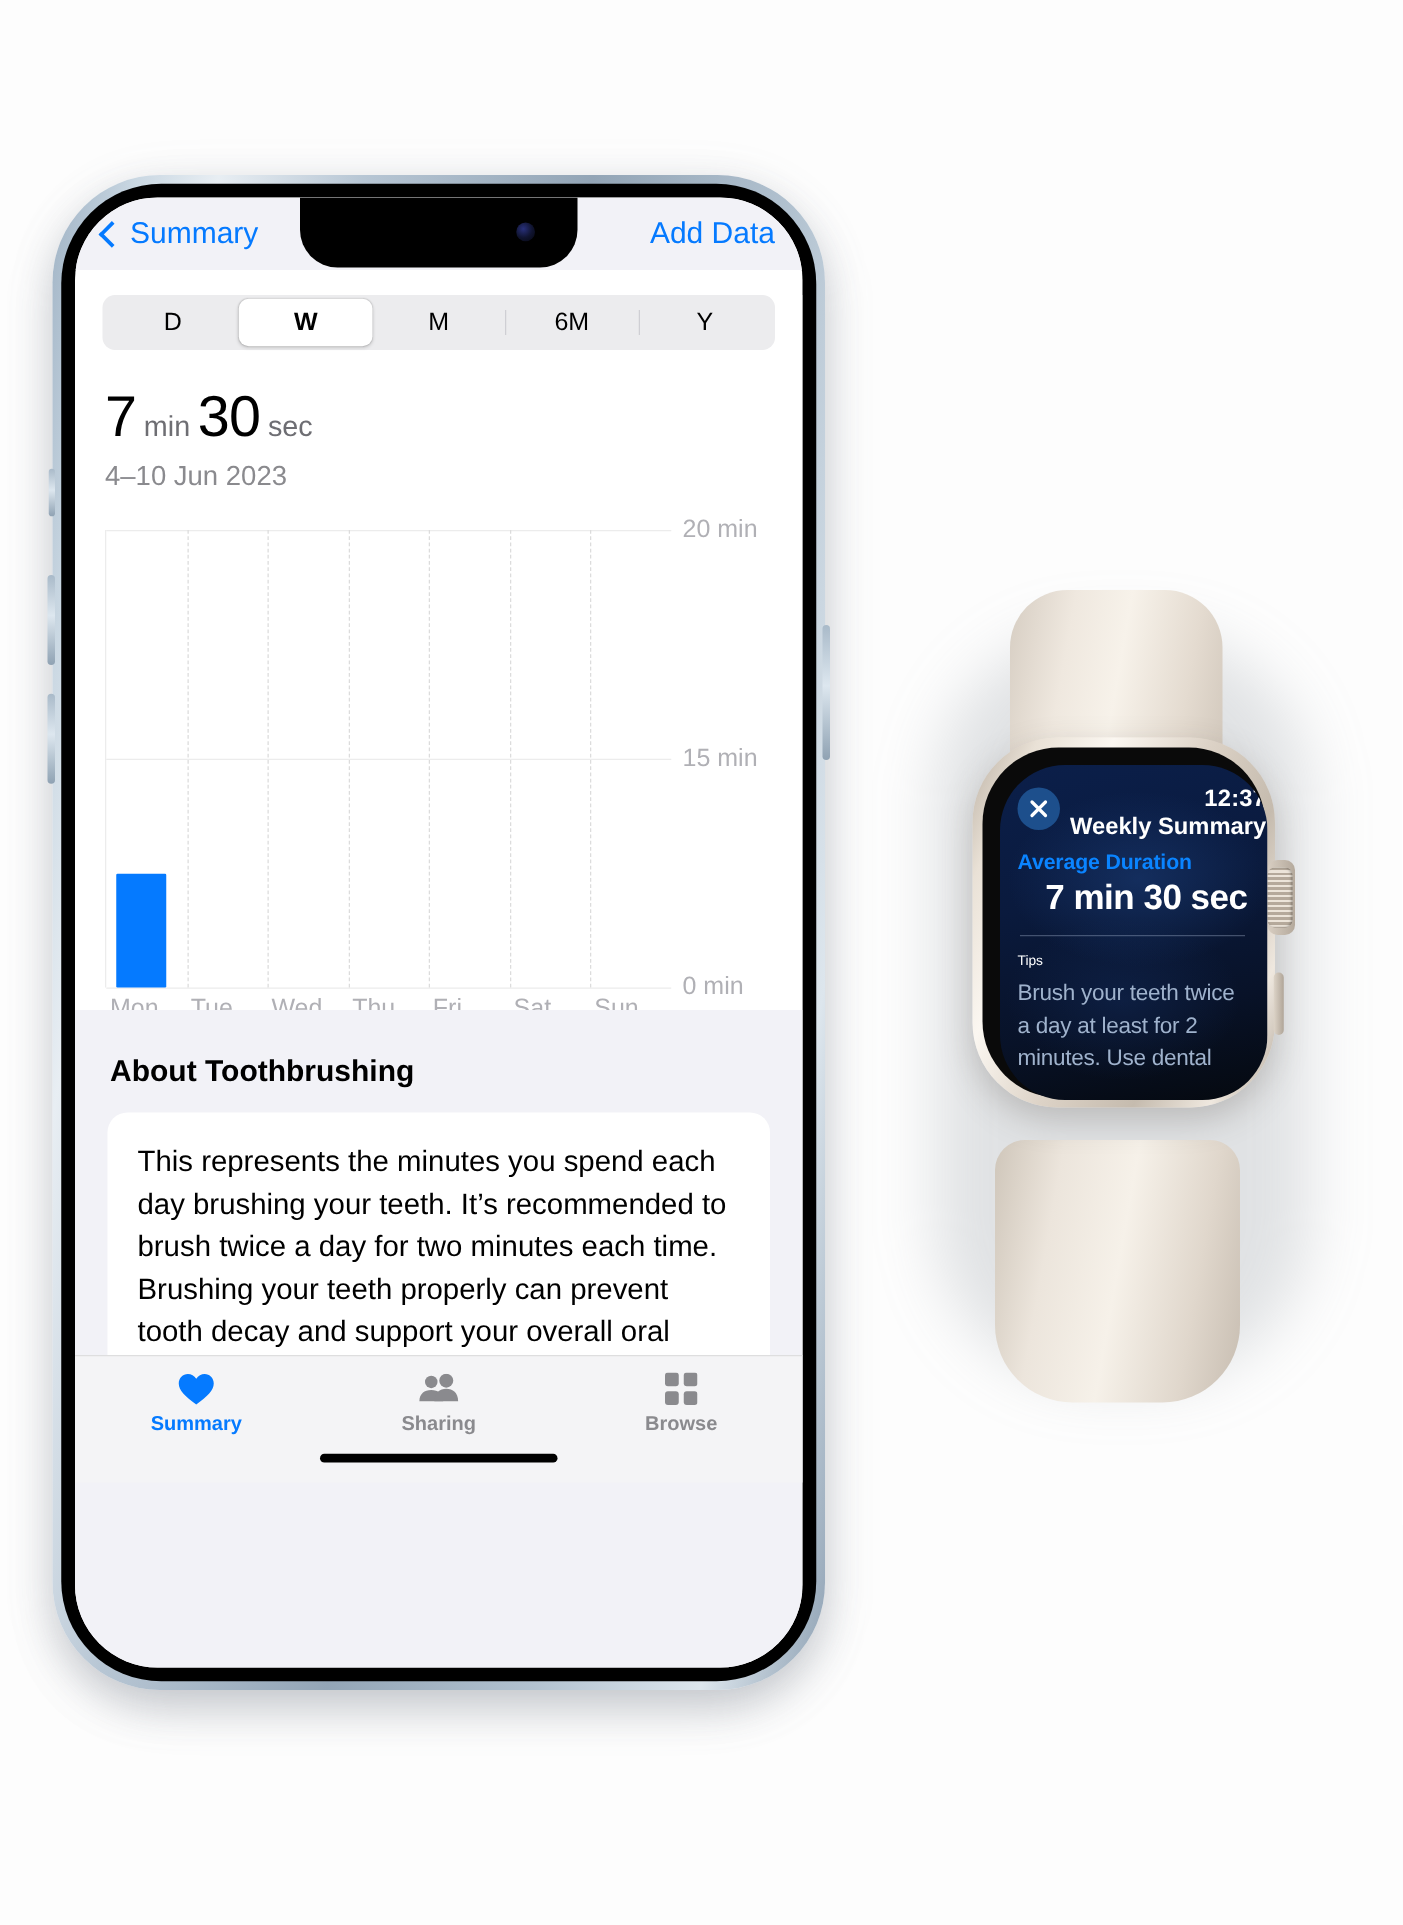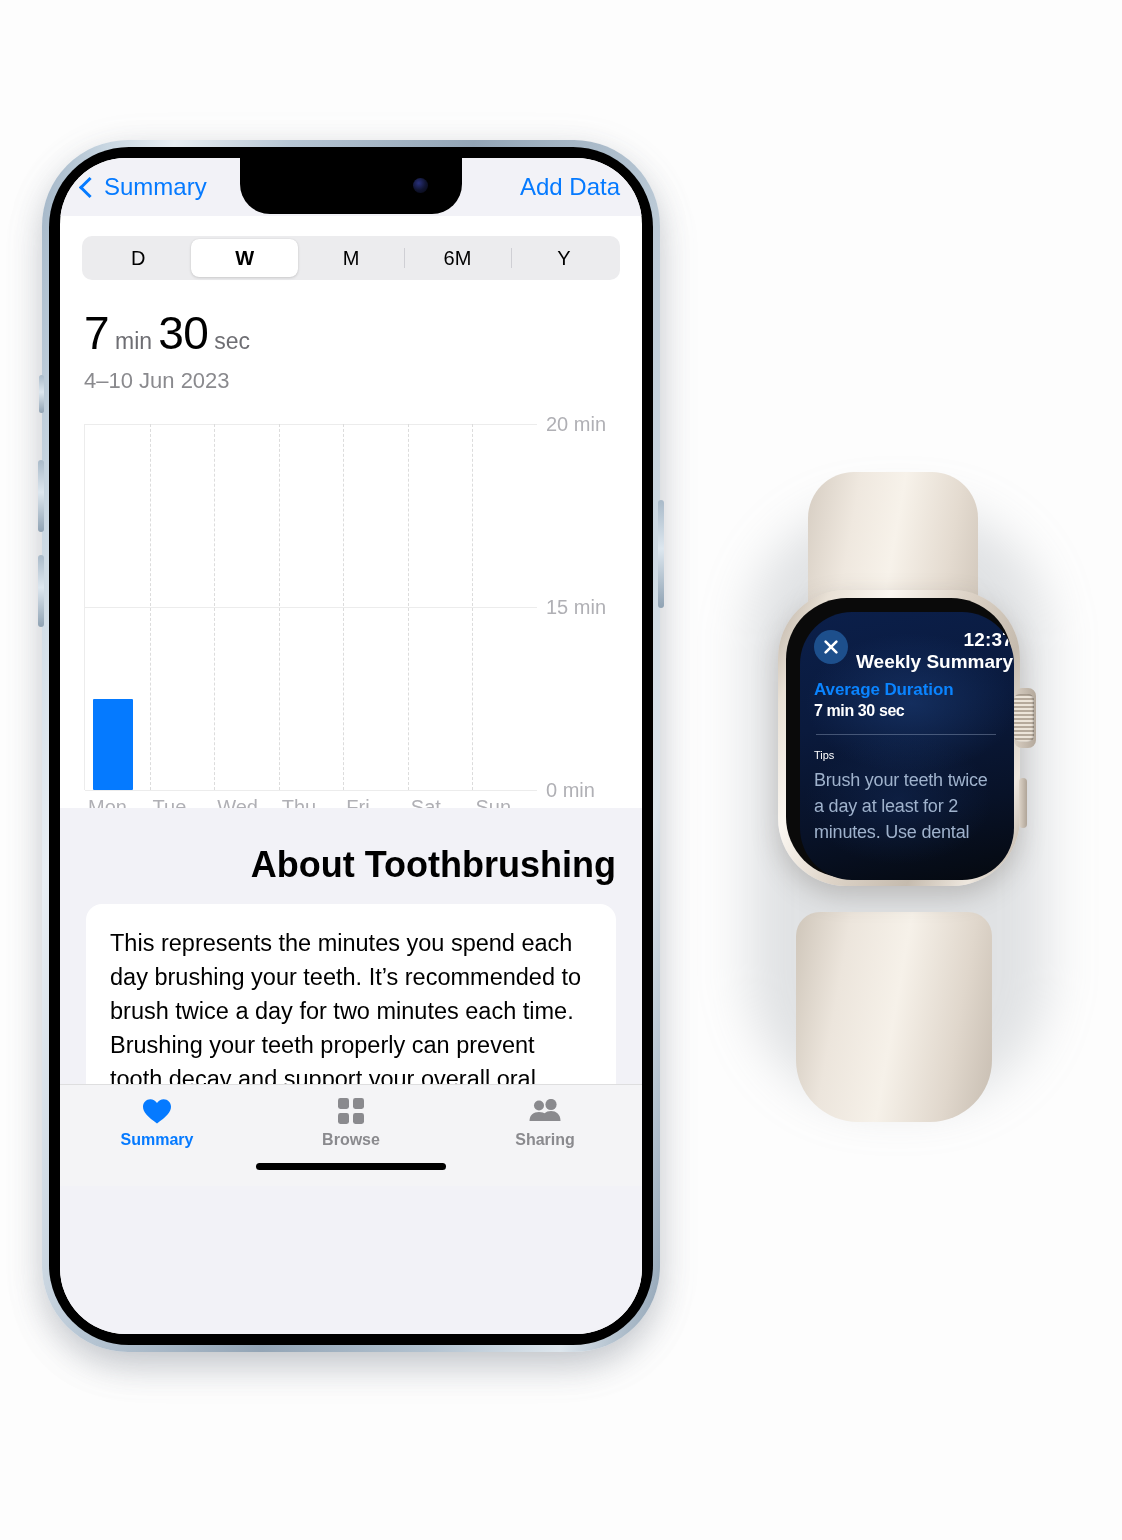--- a/index.html
+++ b/index.html
@@ -314,25 +314,24 @@
 
   
   .about-section {
     position: relative;
     background: #f2f2f7;
     padding: 36px 26px 0 26px;
     box-sizing: border-box;
     height: 100%;
   }
   .about-title {
-    font-size: 36px;
+    font-size: 24px;
     font-weight: 700;
     color: #000;
     margin: 0 0 18px 2px;
-    text-align: right;
   }
   .about-card {
     background: #ffffff;
     border-radius: 16px;
     padding: 22px 24px 10px 24px;
   }
   .about-p {
     font-size: 23.5px;
     line-height: 34px;
     color: #000;
@@ -508,25 +507,26 @@
   }
   .w-metric-label {
     margin-top: 6px;
     font-size: 17px;
     font-weight: 700;
     color: #0a84ff;
     letter-spacing: -0.1px;
   }
   .w-metric-value {
     margin-top: 2px;
-    font-size: 16px;
+    font-size: 28px;
     font-weight: 700;
     color: #ffffff;
     letter-spacing: -0.4px;
     white-space: nowrap;
+    text-align: right;
   }
   .w-divider {
     margin: 14px 2px 0 2px;
     height: 1px;
     background: rgba(190,205,230,0.32);
   }
   .w-tips-title {
     margin-top: 14px;
     font-size: 11px;
     color: #ffffff;
@@ -634,39 +634,39 @@
           <div class="tab active">
             <span class="tab-icon">
               <svg width="30" height="27" viewBox="0 0 30 27">
                 <path d="M15 25.5 C6 19 1 14.4 1 8.8 C1 4.4 4.3 1.2 8.3 1.2 c2.7 0 5.1 1.4 6.7 3.7 C16.6 2.6 19 1.2 21.7 1.2 C25.7 1.2 29 4.4 29 8.8 C29 14.4 24 19 15 25.5 Z" fill="#057aff"></path>
               </svg>
             </span>
             <span class="tab-label">Summary</span>
           </div>
           <div class="tab">
             <span class="tab-icon">
+              <svg width="34" height="25" viewBox="0 0 34 25">
+                <circle cx="11" cy="6.5" r="5" fill="#8a8a8e"></circle>
+                <circle cx="23" cy="5.5" r="5.6" fill="#8a8a8e"></circle>
+                <path d="M1.5 22 C1.5 16 5.5 13 11 13 C16.5 13 20.5 16 20.5 22 Z" fill="#8a8a8e"></path>
+                <path d="M13.5 22 C13.5 15.3 17.8 12 23 12 C28.2 12 32.5 15.3 32.5 22 Z" fill="#8a8a8e"></path>
+              </svg>
+            </span>
+            <span class="tab-label">Sharing</span>
+          </div>
+          <div class="tab">
+            <span class="tab-icon">
               <svg width="26" height="26" viewBox="0 0 26 26">
                 <rect x="0" y="0" width="11" height="11" rx="2.4" fill="#8a8a8e"></rect>
                 <rect x="15" y="0" width="11" height="11" rx="2.4" fill="#8a8a8e"></rect>
                 <rect x="0" y="15" width="11" height="11" rx="2.4" fill="#8a8a8e"></rect>
                 <rect x="15" y="15" width="11" height="11" rx="2.4" fill="#8a8a8e"></rect>
               </svg>
             </span>
             <span class="tab-label">Browse</span>
-          </div>
-          <div class="tab">
-            <span class="tab-icon">
-              <svg width="34" height="25" viewBox="0 0 34 25">
-                <circle cx="11" cy="6.5" r="5" fill="#8a8a8e"></circle>
-                <circle cx="23" cy="5.5" r="5.6" fill="#8a8a8e"></circle>
-                <path d="M1.5 22 C1.5 16 5.5 13 11 13 C16.5 13 20.5 16 20.5 22 Z" fill="#8a8a8e"></path>
-                <path d="M13.5 22 C13.5 15.3 17.8 12 23 12 C28.2 12 32.5 15.3 32.5 22 Z" fill="#8a8a8e"></path>
-              </svg>
-            </span>
-            <span class="tab-label">Sharing</span>
           </div>
           <div class="home-ind"></div>
         </div>
 
       </div>
     </div>
   </div>
 
   <div id="watch">
     <div class="watch-shadow"></div>

